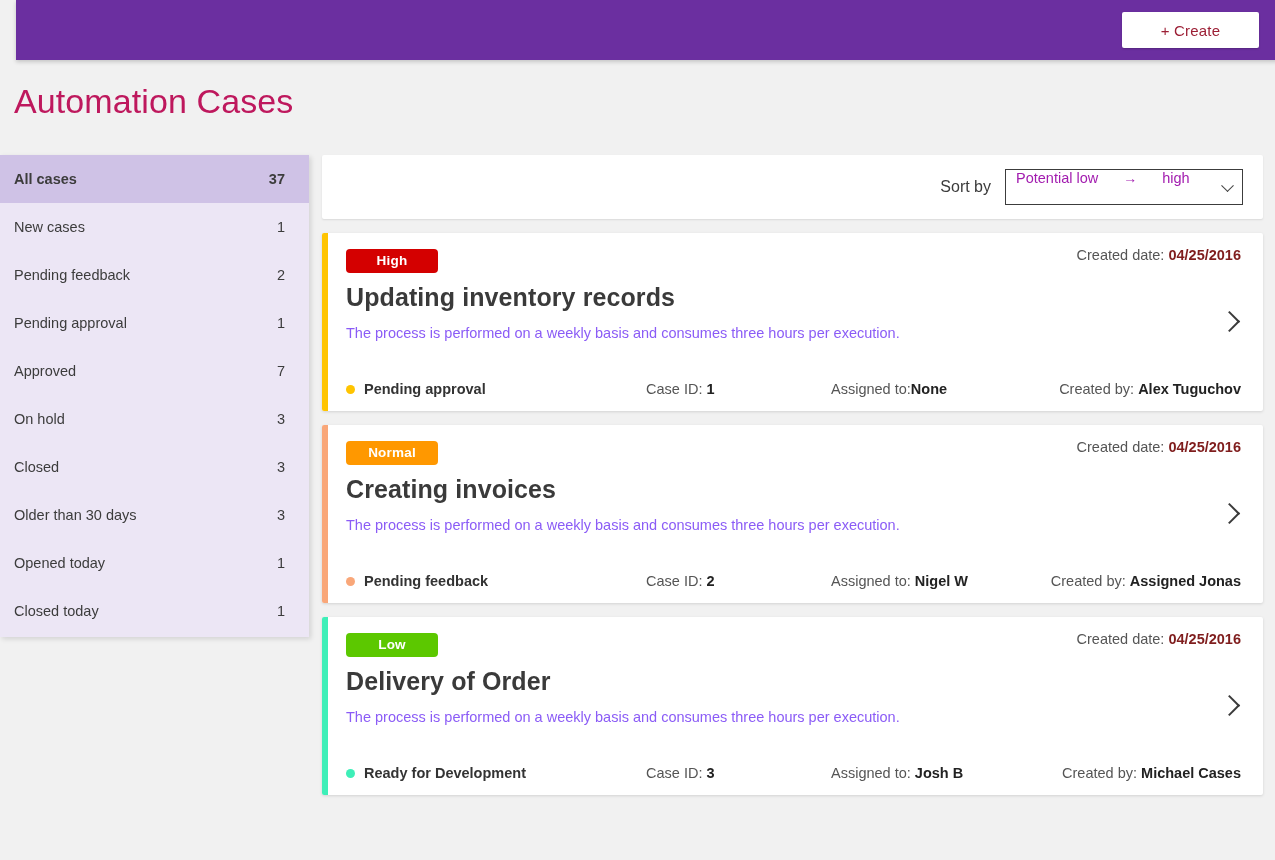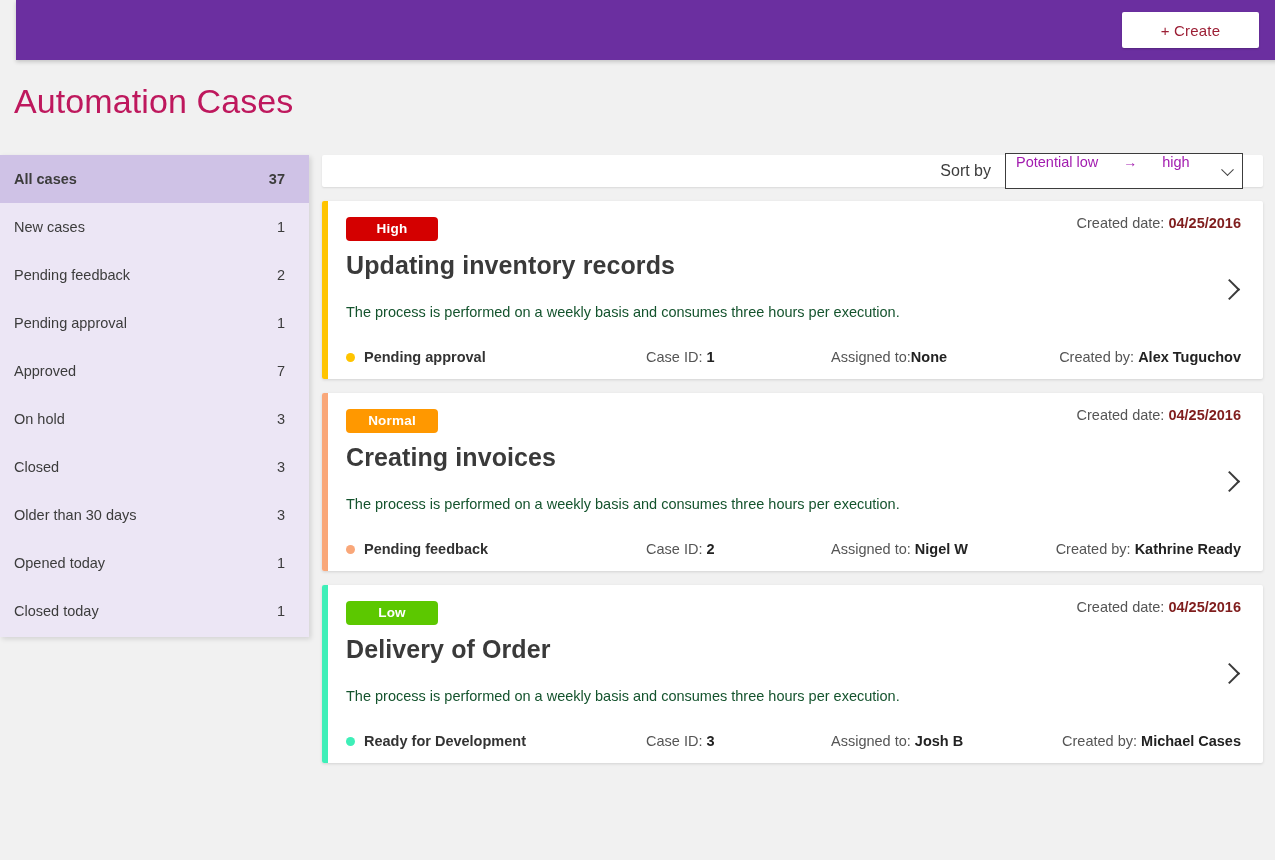--- a/index.html
+++ b/index.html
@@ -67,21 +67,21 @@
 
   
   .main {
     position: absolute; top: 155px; left: 322px;
     width: 941px;
   }
 
   
   .sortbar {
     background: #ffffff;
-    height: 32px;
+    height: 64px;
     display: flex; align-items: center; justify-content: flex-end;
     padding-right: 20px;
     border-radius: 2px;
     box-shadow: 0 1px 2px rgba(0,0,0,0.10);
     padding-left: 16px;
   }
   .sort-label {
     font-size: 16px; color: #3c3c3c; margin-right: 14px;
   }
   .sort-select {
@@ -136,23 +136,23 @@
     font-weight: bold;
     letter-spacing: .2px;
   }
   .card-title {
     margin: 10px 0 0 0;
     font-size: 25px; font-weight: bold;
     color: #3a3a3a;
     letter-spacing: .1px;
   }
   .card-desc {
-    margin-top: 24px;
+    margin-top: 13px;
     font-size: 14.5px;
-    color: #14532d;
+    color: #8b5cf6;
   }
   .chev-right {
     position: absolute; right: 26px; top: 50%;
     margin-top: -8px;
     width: 15px; height: 15px;
     border-top: 2px solid #3a3a3a;
     border-right: 2px solid #3a3a3a;
     transform: rotate(45deg);
   }
   .card-footer {
@@ -247,21 +247,21 @@
           <div class="f-assigned"><span>Assigned to:</span><b>None</b></div>
           <div class="f-created"><span>Created by: </span><b>Alex Tuguchov</b></div>
         </div></div>
       <div class="card"><div class="leftbar" style="background:#f9a779"></div><div class="card-created"><span>Created date: </span><b>04/25/2016</b></div><span class="badge" style="background:#ff9800">Normal</span><div class="card-title">Creating invoices</div><div class="card-desc">The process is performed on a weekly basis and consumes three hours per execution.</div><div class="chev-right"></div><div class="card-footer">
           <div class="f-status">
             <span class="dot" style="background:#f9a779"></span>
             <span>Pending feedback</span>
           </div>
           <div class="f-caseid"><span>Case ID: </span><b>2</b></div>
           <div class="f-assigned"><span>Assigned to: </span><b> Nigel W</b></div>
-          <div class="f-created"><span>Created by: </span><b>Kathrine Ready</b></div>
+          <div class="f-created"><span>Created by: </span><b>Assigned Jonas</b></div>
         </div></div>
       <div class="card"><div class="leftbar" style="background:#3eefb8"></div><div class="card-created"><span>Created date: </span><b>04/25/2016</b></div><span class="badge" style="background:#5cc800">Low</span><div class="card-title">Delivery of Order</div><div class="card-desc">The process is performed on a weekly basis and consumes three hours per execution.</div><div class="chev-right"></div><div class="card-footer">
           <div class="f-status">
             <span class="dot" style="background:#3eefb8"></span>
             <span>Ready for Development</span>
           </div>
           <div class="f-caseid"><span>Case ID: </span><b>3</b></div>
           <div class="f-assigned"><span>Assigned to: </span><b> Josh B</b></div>
           <div class="f-created"><span>Created by: </span><b>Michael Cases</b></div>
         </div></div>

